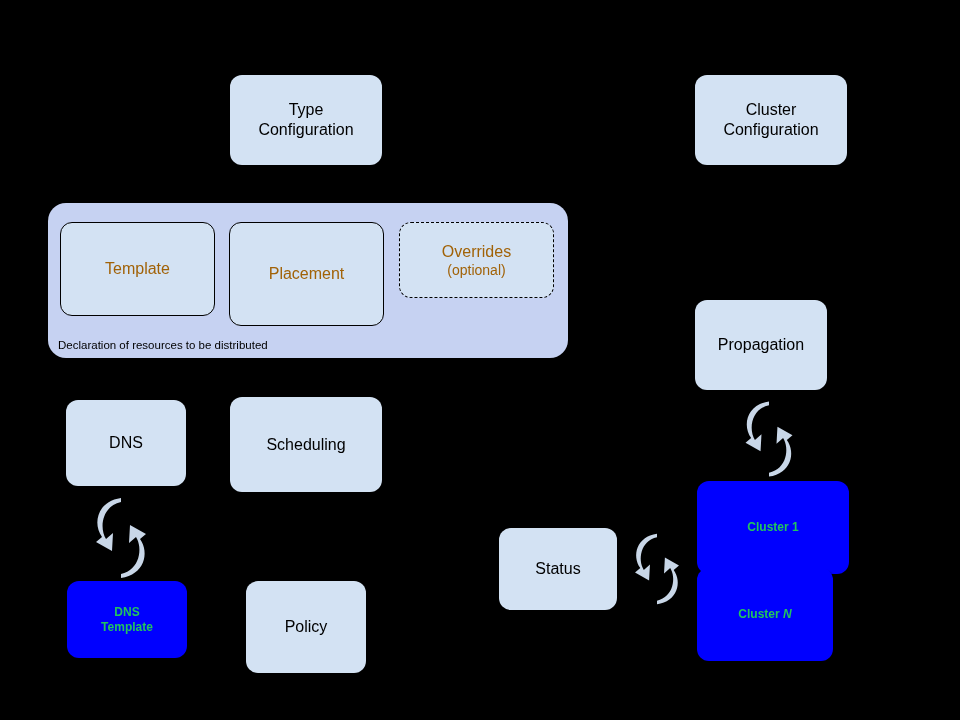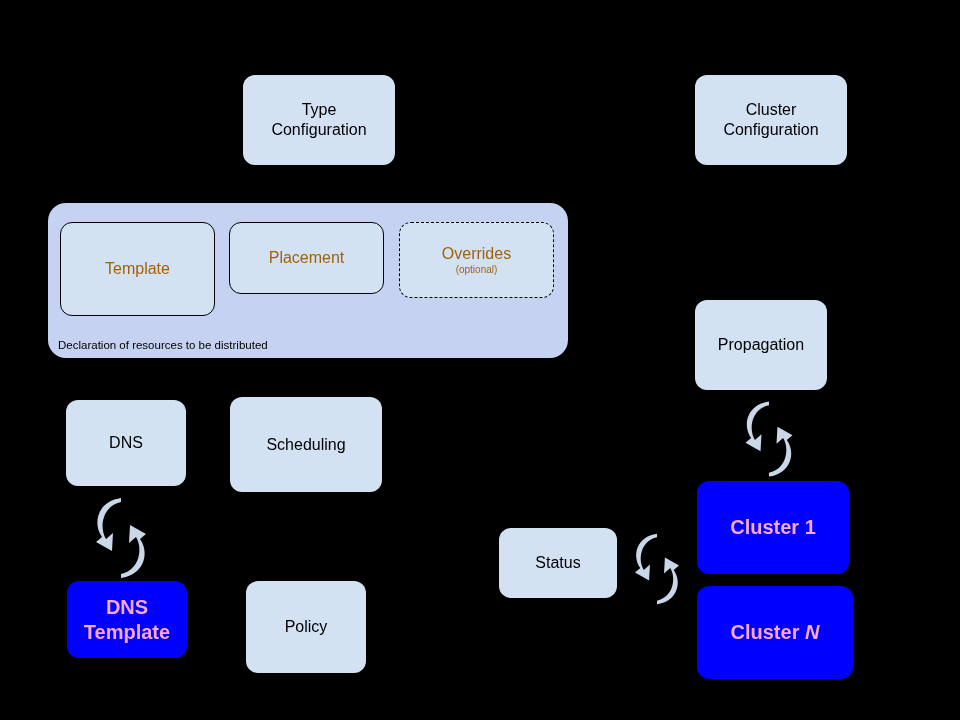--- a/index.html
+++ b/index.html
@@ -30,22 +30,22 @@
 
   .node-light {
     background: #d3e2f3;
     color: #000000;
     font-size: 16px;
     box-shadow: 3px 3px 2px rgba(0,0,0,0.55);
   }
 
   .node-blue {
     background: #0000ff;
-    color: #f9a8d4;
-    font-size: 20px;
+    color: #22c55e;
+    font-size: 12px;
     font-weight: bold;
     box-shadow: 3px 3px 2px rgba(0,0,0,0.55);
   }
 
   
   .group-box {
     position: absolute;
     box-sizing: border-box;
     background: #c6d2f2;
     border-radius: 18px;
@@ -72,21 +72,21 @@
     color: #a16207;
     border: 1px solid #000000;
     border-radius: 12px;
     font-size: 16px;
   }
   .card.dashdot {
     border: 1px dashed #000000;
     border-style: dashed;
   }
   .card .sub {
-    font-size: 10px;
+    font-size: 14px;
     margin-top: 1px;
   }
 
   
   .svg-layer {
     position: absolute;
     left: 0;
     top: 0;
     width: 960px;
     height: 720px;
@@ -111,42 +111,42 @@
     </defs>
 
     <line x1="137" y1="195" x2="137" y2="222" stroke="#000" stroke-width="1.4" stroke-dasharray="4,4" marker-end="url(#arrowDown)"></line>
     <line x1="306" y1="170" x2="306" y2="222" stroke="#000" stroke-width="1.4" stroke-dasharray="4,4" marker-end="url(#arrowDown)"></line>
     <line x1="477" y1="195" x2="477" y2="222" stroke="#000" stroke-width="1.4" stroke-dasharray="4,4" marker-end="url(#arrowDown)"></line>
 
     <line x1="306" y1="358" x2="306" y2="316" stroke="#000" stroke-width="1.4" marker-end="url(#arrowUp)"></line>
     <line x1="477" y1="358" x2="477" y2="316" stroke="#000" stroke-width="1.4" marker-end="url(#arrowUp)"></line>
   </svg>
 
-  <div class="node node-light" style="left:230px; top:75px; width:152px; height:90px;margin-left:13px;">
+  <div class="node node-light" style="left:230px; top:75px; width:152px; height:90px;">
     <div>
       <span>Type</span><br>
       <span>Configuration</span>
     </div>
   </div>
 
   <div class="node node-light" style="left:695px; top:75px; width:152px; height:90px;">
     <div>
       <span>Cluster</span><br>
       <span>Configuration</span>
     </div>
   </div>
 
   <div class="group-box" style="left:48px; top:203px; width:520px; height:155px;">
   </div>
 
   <div class="card" style="left:60px; top:222px; width:155px; height:94px;">
     <span>Template</span>
   </div>
 
-  <div class="card" style="left:229px; top:222px; width:155px; height:72px;">
+  <div class="card" style="left:229px; top:222px; width:155px; height:104px;">
     <span>Placement</span>
   </div>
 
   <div class="card dashdot" style="left:399px; top:222px; width:155px; height:76px;">
     <span>Overrides</span>
     <span class="sub">(optional)</span>
   </div>
 
   <div class="group-caption" style="left:58px; top:332px;margin-top:7px;">Declaration of resources to be distributed</div>
 
@@ -184,25 +184,25 @@
     <path d="M33 6 C 14 10, 11 32, 18 43 L 25 37 L 24 55 L 8 46 L 14 41
              C 4 27, 10 5, 33 2 Z" fill="#c9d7e8"></path>
     <path d="M33 78 C 52 74, 55 52, 48 41 L 41 47 L 42 29 L 58 38 L 52 43
              C 62 57, 56 79, 33 82 Z" fill="#c9d7e8"></path>
   </svg>
 
   <div class="node node-blue" style="left:697px; top:481px; width:152px; height:93px;">
     <span><span>Cluster </span><span>1</span></span>
   </div>
 
-  <div class="node node-blue" style="left:697px; top:586px; width:156px; height:93px;">
+  <div class="node node-blue" style="left:697px; top:568px; width:136px; height:93px;">
     <span><span>Cluster </span><span class="italic-n">N</span></span>
   </div>
 
-  <div class="node node-light" style="left:499px; top:528px; width:118px; height:70px;">
+  <div class="node node-light" style="left:499px; top:528px; width:118px; height:82px;">
     <span>Status</span>
   </div>
 
   <svg class="sync" style="position:absolute; left:628px; top:527px; width:58px; height:84px;" viewBox="0 0 66 84" xmlns="http://www.w3.org/2000/svg">
     <path d="M33 6 C 14 10, 11 32, 18 43 L 25 37 L 24 55 L 8 46 L 14 41
              C 4 27, 10 5, 33 2 Z" fill="#c9d7e8"></path>
     <path d="M33 78 C 52 74, 55 52, 48 41 L 41 47 L 42 29 L 58 38 L 52 43
              C 62 57, 56 79, 33 82 Z" fill="#c9d7e8"></path>
   </svg>
 

